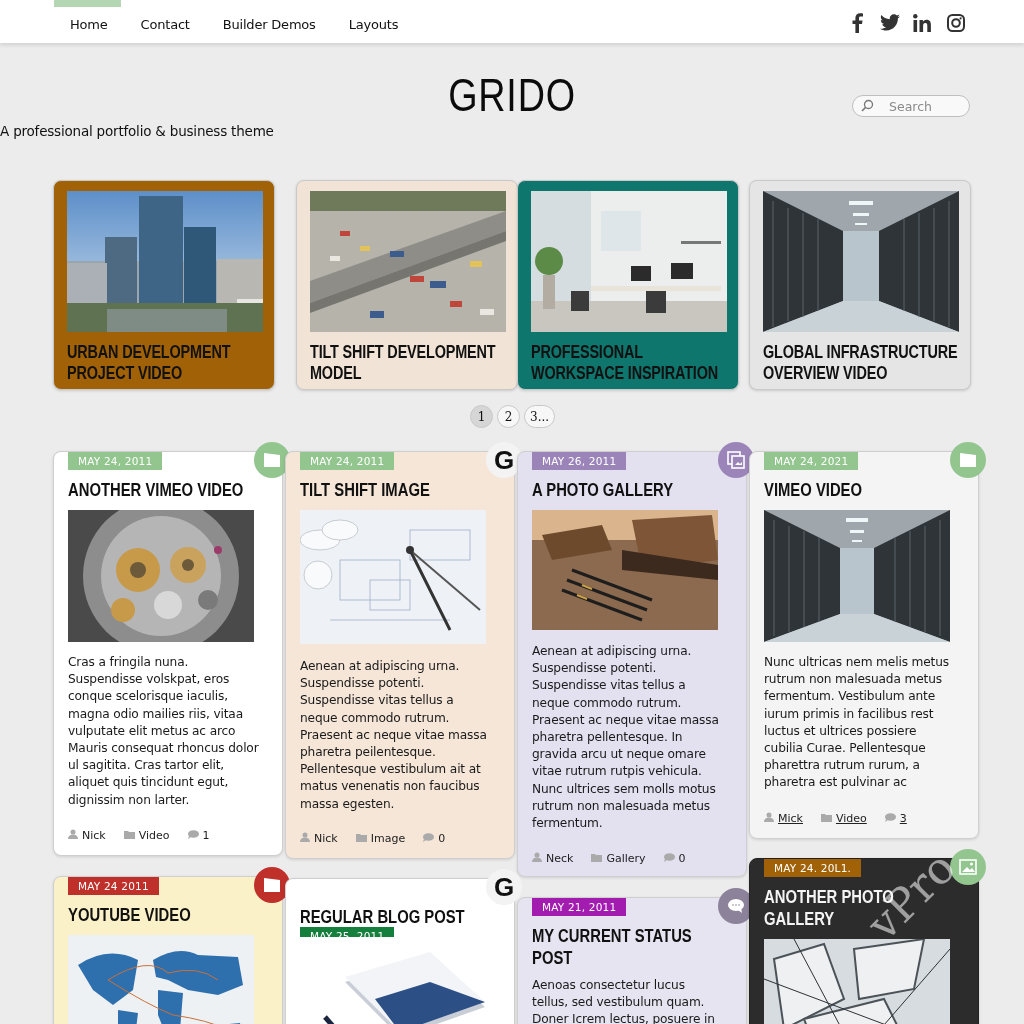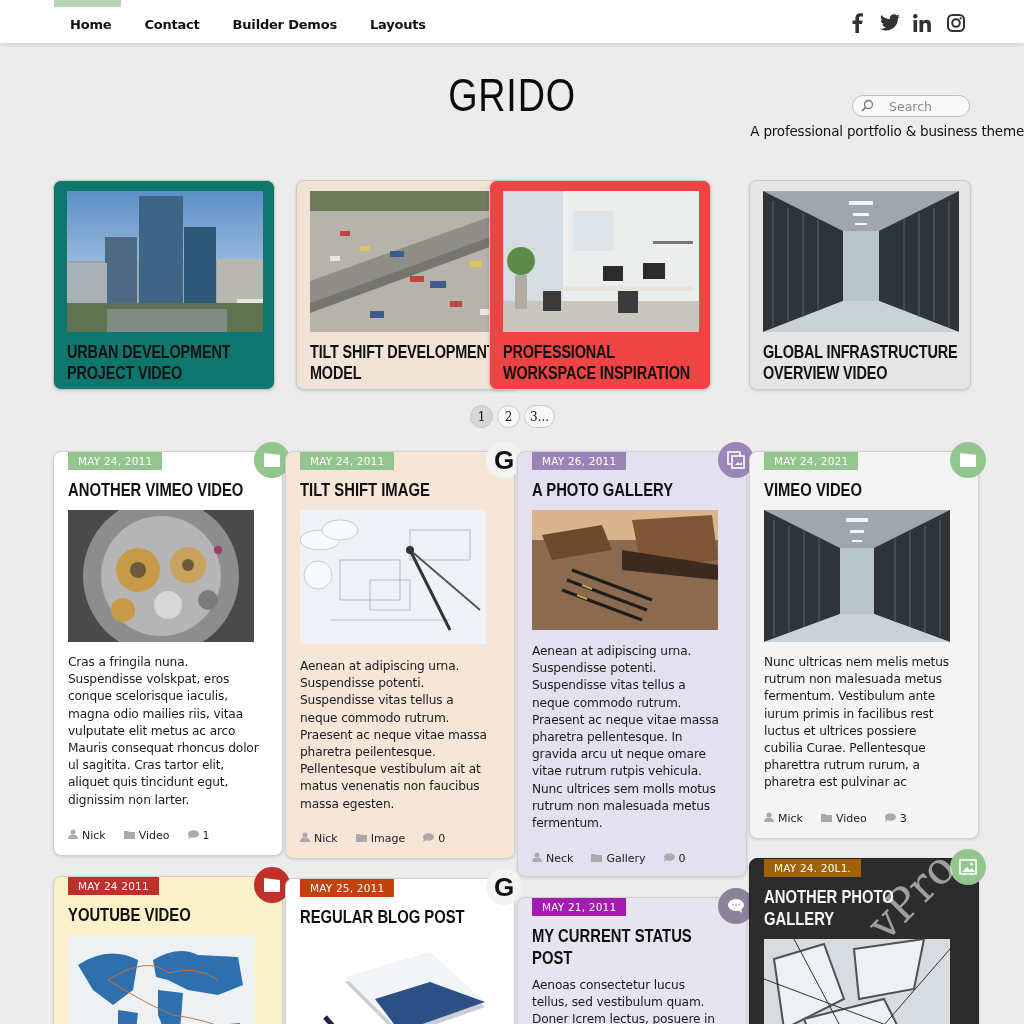--- a/index.html
+++ b/index.html
@@ -1,30 +1,30 @@
 <!DOCTYPE html>
 <html><head>
 <meta charset="utf-8">
 <style>
   * { box-sizing: border-box; margin: 0; padding: 0; }
   html, body { width: 1024px; height: 1024px; overflow: hidden; }
   body { background: #ececed; font-family: "DejaVu Sans", sans-serif; color: #111; position: relative; }
 
   
-  .topbar { position: absolute; left: 0; top: 0; width: 1024px; height: 43px; background: #fff; box-shadow: 0 2px 4px rgba(0,0,0,0.12); font-weight: bold; }
+  .topbar { position: absolute; left: 0; top: 0; width: 1024px; height: 43px; background: #fff; box-shadow: 0 2px 4px rgba(0,0,0,0.12); }
   .topbar .active-marker { position: absolute; left: 54px; top: 0; width: 67px; height: 7px; background: #b5d6b3; }
   .nav { position: absolute; left: 70px; top: 17px; display: flex; gap: 0; }
   .nav a { font-family: "DejaVu Sans", sans-serif; font-size: 13px; color: #111; text-decoration: none; margin-right: 33px; letter-spacing: -0.2px; }
   .social { position: absolute; right: 58px; top: 12px; display: flex; gap: 12px; align-items: center; }
   .social .si { width: 21px; height: 21px; display: flex; align-items: center; justify-content: center; }
   .social svg { display: block; }
 
   
   .logo { position: absolute; left: 0; width: 1024px; top: 68px; text-align: center; font-family: "Liberation Sans", sans-serif; font-size: 46px; font-weight: 400; transform: scaleX(0.82); letter-spacing: 1px; color: #0b0b0b; }
-  .tagline { position: absolute; left: 0; width: 1024px; top: 123px; text-align: right; font-size: 13.5px; color: #111; letter-spacing: -0.2px; }
+  .tagline { position: absolute; left: 0; width: 1024px; top: 123px; text-align: left; font-size: 13.5px; color: #111; letter-spacing: -0.2px; }
   .search { position: absolute; left: 852px; top: 95px; width: 118px; height: 22px; border: 1px solid #bfbfbf; border-radius: 12px; background: #f9f9f9; display: flex; align-items: center; padding-left: 8px; }
   .search input { border: none; background: transparent; outline: none; font-family: "DejaVu Sans", sans-serif; font-size: 12.5px; color: #888; width: 85px; margin-left: 15px; }
   .search input::placeholder { color: #8a8a8a; }
 
   
   .feat { position: absolute; top: 180px; width: 222px; height: 210px; border-radius: 8px; border: 1px solid #c9c9c9; box-shadow: 0 1px 3px rgba(0,0,0,0.15); }
   .feat .thumb { position: absolute; left: 13px; top: 10px; width: 196px; height: 141px; overflow: hidden; }
   .feat .ftitle { position: absolute; left: 13px; top: 160px; width: 200px; font-family: "Liberation Sans", sans-serif; font-size: 18.5px; line-height: 21px; font-weight: 700; transform: scaleX(0.78); transform-origin: left top; width: 260px; letter-spacing: -0.2px; color: #111; }
 
   
@@ -92,21 +92,21 @@
 <div class="search">
   <span>
     <svg width="13" height="13" viewBox="0 0 13 13">
         <circle cx="7.5" cy="5.5" r="4" fill="none" stroke="#777" stroke-width="1.3"></circle>
         <line x1="4.6" y1="8.4" x2="1" y2="12" stroke="#777" stroke-width="1.5"></line>
       </svg>
   </span>
   <input type="text" placeholder="Search" style="">
 </div>
 
-<div class="feat" style="left:53px;background:#0f766e;">
+<div class="feat" style="left:53px;background:#a16207;">
   <div class="thumb">
     <svg width="196" height="141" viewBox="0 0 196 141">
       <defs>
           <linearGradient id="sky1" x1="0" y1="0" x2="0" y2="1">
             <stop offset="0" stop-color="#5d8fc9"></stop>
             <stop offset="1" stop-color="#cfe0ee"></stop>
           </linearGradient>
         </defs>
       <rect width="196" height="141" fill="url(#sky1)"></rect>
       <rect x="0" y="70" width="196" height="71" fill="#9aa6ad"></rect>
@@ -146,21 +146,21 @@
         </g>
       <g fill="#e9e7e0">
           <rect x="20" y="65" width="10" height="5"></rect>
           <rect x="170" y="118" width="14" height="6"></rect>
         </g>
     </svg>
   </div>
   <div class="ftitle">TILT SHIFT DEVELOPMENT MODEL</div>
 </div>
 
-<div class="feat" style="left:489px;background:#ef4444;">
+<div class="feat" style="left:517px;background:#0f766e;">
   <div class="thumb">
     <svg width="196" height="141" viewBox="0 0 196 141">
       <rect width="196" height="141" fill="#eceeed"></rect>
       <rect x="0" y="0" width="60" height="120" fill="#d6dde0"></rect>
       <rect x="70" y="20" width="40" height="40" fill="#dfe6ea"></rect>
       <rect x="0" y="110" width="196" height="31" fill="#c9c6c0"></rect>
       <circle cx="18" cy="70" r="14" fill="#5c8a47"></circle>
       <rect x="12" y="84" width="12" height="34" fill="#b3aca2"></rect>
       <rect x="60" y="95" width="130" height="5" fill="#e9e4da"></rect>
       <rect x="100" y="75" width="20" height="15" fill="#2b2b2b"></rect>
@@ -372,21 +372,21 @@
           <line x1="40" y1="21" x2="40" y2="117"></line>
           <line x1="55" y1="27" x2="55" y2="112"></line>
           <line x1="176" y1="10" x2="176" y2="126"></line>
           <line x1="161" y1="16" x2="161" y2="122"></line>
           <line x1="146" y1="21" x2="146" y2="117"></line>
           <line x1="131" y1="27" x2="131" y2="112"></line>
         </g>
     </svg>
   </div>
   <div class="excerpt" style="top:202px;">Nunc ultricas nem melis metus rutrum non malesuada metus fermentum. Vestibulum ante iurum primis in facilibus rest luctus et ultrices possiere cubilia Curae. Pellentesque pharettra rutrum rurum, a pharetra est pulvinar ac</div>
-  <div class="meta" style="top:360px;">
+  <div class="meta" style="top:360px;text-decoration:underline;">
     <span class="ic"><svg width="10" height="10" viewBox="0 0 10 10">
           <circle cx="5" cy="3" r="2.5" fill="#aaa"></circle>
           <path d="M0 10c0-3 2-4.5 5-4.5s5 1.5 5 4.5z" fill="#aaa"></path>
         </svg></span>
     <span>Mick</span>
     <span class="gap"></span>
     <span class="ic"><svg width="11" height="9" viewBox="0 0 11 9">
           <path d="M0 1h4l1 1h6v7H0z" fill="#aaa"></path>
         </svg></span>
     <span>Video</span>
@@ -420,21 +420,21 @@
           <path d="M40 45 Q80 20 100 38"></path>
           <path d="M100 38 Q130 30 150 45"></path>
           <path d="M40 45 Q80 70 105 80"></path>
           <path d="M105 80 Q140 85 160 95"></path>
         </g>
     </svg>
   </div>
 </div>
 
 <div class="post" style="left:285px;top:878px;height:170px;background:#ffffff;">
-  <div class="date" style="background:#c2410c;">MAY 25, 2011</div>
+  <div class="date" style="background:#15803d;margin-top:48px;">MAY 25, 2011</div>
   <div class="badge" style="background:#f3f3f3;">
     <span style="font-family:'Liberation Sans',sans-serif;font-size:26px;font-weight:700;color:#111;">G</span>
   </div>
   <div class="ptitle">REGULAR BLOG POST</div>
   <div class="pimg" style="top:58px;background:#fff;">
     <svg width="186" height="132" viewBox="0 0 186 132">
       <rect width="186" height="132" fill="#ffffff"></rect>
       <polygon points="45,45 130,20 185,70 100,100" fill="#c9ced6"></polygon>
       <polygon points="45,40 130,15 185,65 100,95" fill="#f2f4f7"></polygon>
       <polygon points="75,62 130,45 185,65 100,95" fill="#2c4f85"></polygon>

